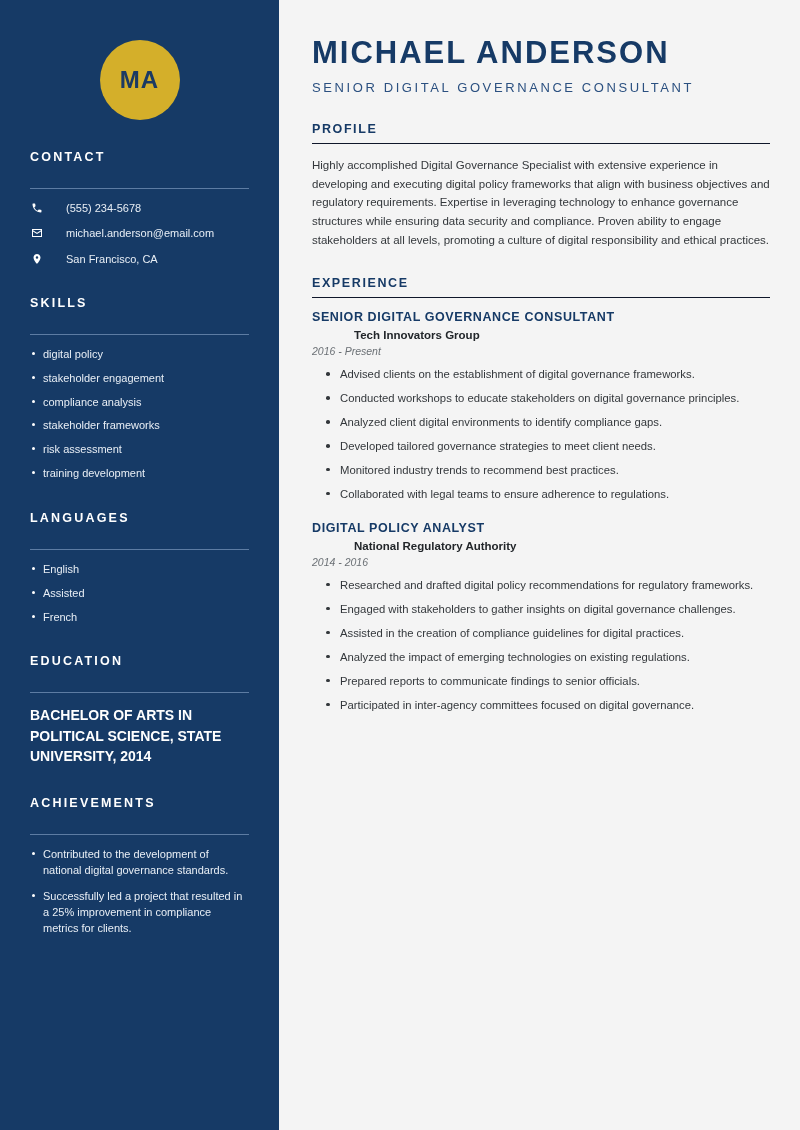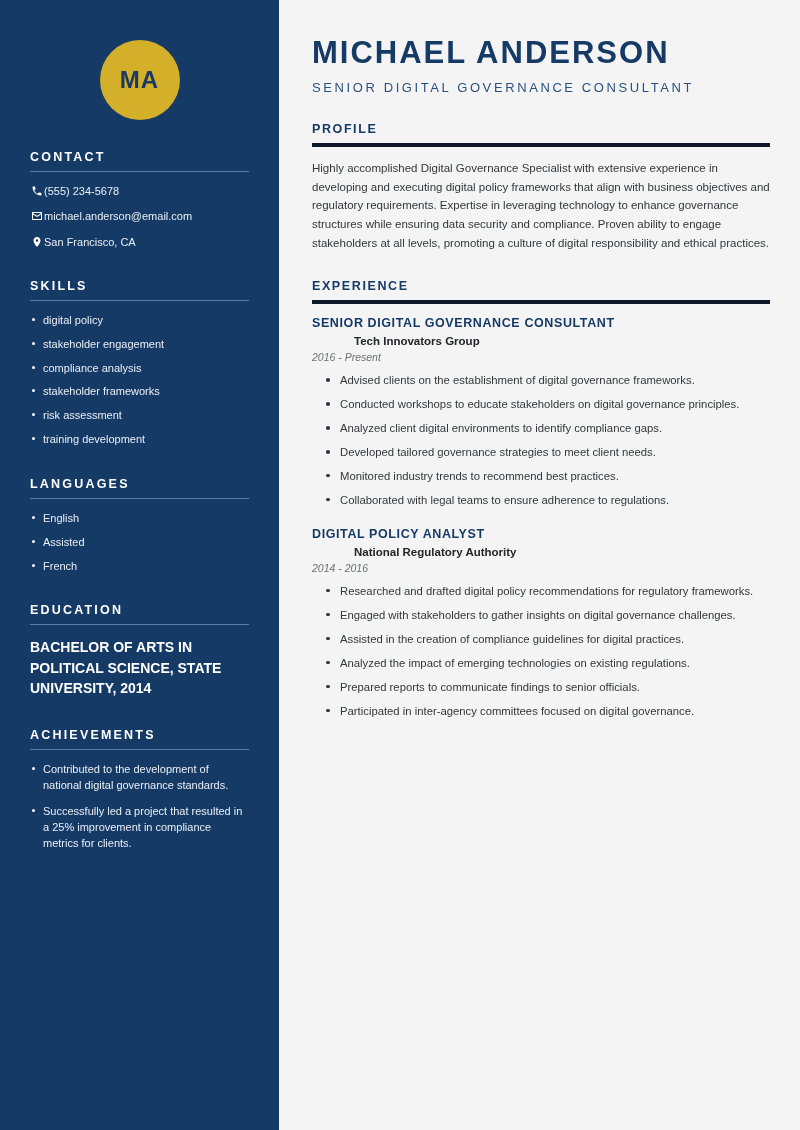--- a/index.html
+++ b/index.html
@@ -42,28 +42,28 @@
     justify-content: center;
     font-size: 24px;
     font-weight: bold;
     letter-spacing: 1px;
   }
   .side-section { margin-top: 30px; }
   .side-title {
     font-size: 12.5px;
     font-weight: bold;
     letter-spacing: 2.2px;
-    padding-bottom: 7px;
+    padding-bottom: 24px;
     border-bottom: 1px solid #5d7ca3;
     margin-bottom: 12px;
   }
   .contact-row {
     display: flex;
     align-items: center;
-    gap: 0;
+    gap: 22px;
     font-size: 11px;
     color: #e8eef5;
     margin-bottom: 11px;
     line-height: 1.3;
   }
   .contact-row .ico {
     width: 14px;
     height: 14px;
     flex: 0 0 14px;
     display: flex;
@@ -120,21 +120,21 @@
     color: #2b5080;
     margin-top: 10px;
   }
   .sect { margin-top: 27px; }
   .sect-title {
     font-size: 12.5px;
     font-weight: bold;
     letter-spacing: 1.6px;
     color: #163a66;
     padding-bottom: 7px;
-    border-bottom: 4px solid #0f172a;
+    border-bottom: 1px solid #0f172a;
     margin-bottom: 12px;
   }
   .profile-text {
     font-size: 11.5px;
     line-height: 1.62;
     color: #33373b;
     text-align: left;
   }
   .job { margin-bottom: 18px; }
   .job-title {

